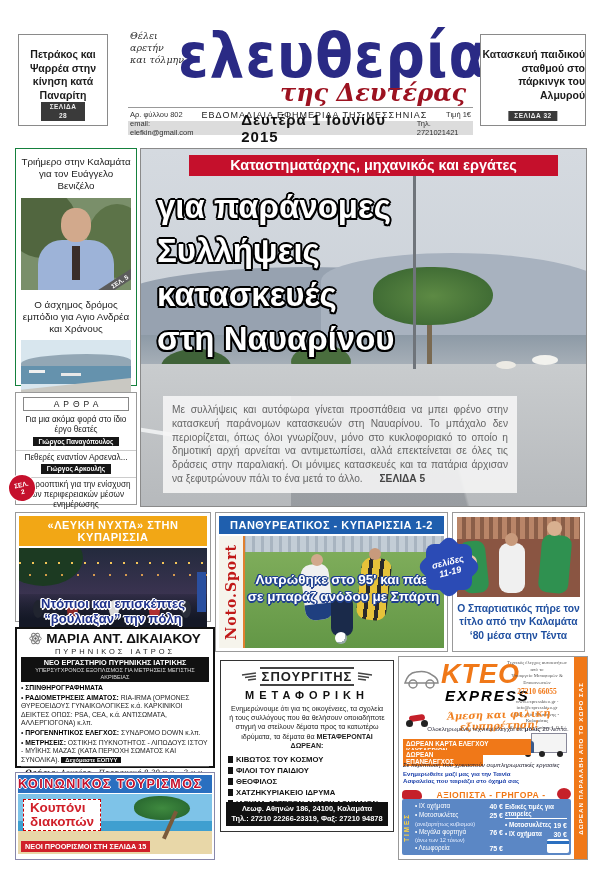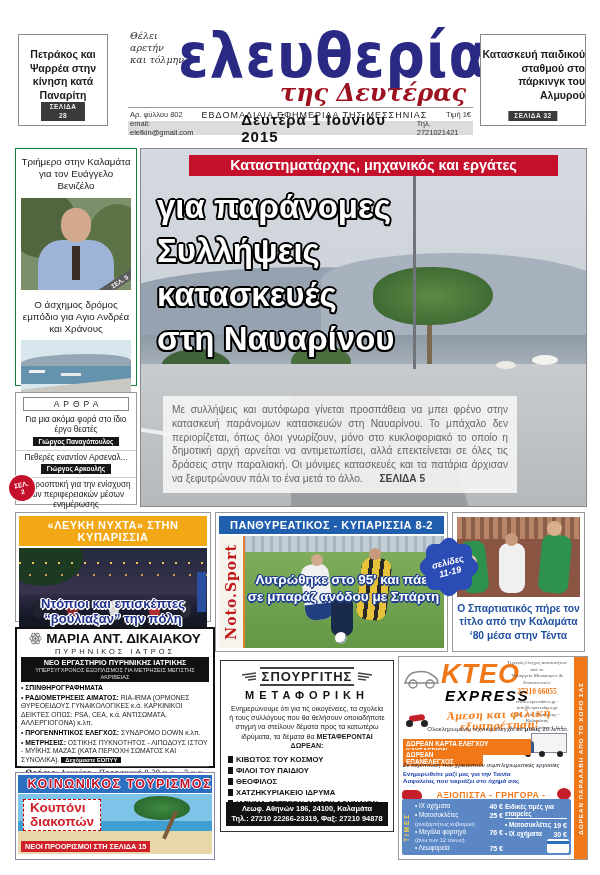--- a/index.html
+++ b/index.html
@@ -81,21 +81,21 @@
   .med-bar .l2{font-size:5.6px;color:#ddd;}
   .med-item{margin-top:1.5px;line-height:1.25;color:#222;}
   .med-item b{color:#000;}
   .eopyy{background:#111;color:#fff;font-size:5.8px;padding:0 4px;font-weight:bold;}
   .med-hours{border-top:1px solid #555;border-bottom:1px solid #555;margin-top:2px;padding:1px 0;
        text-align:center;font-family:"DejaVu Serif",serif;font-style:italic;font-size:7.3px;color:#111;}
   .med-foot{background:#111;color:#fff;text-align:center;margin-top:2px;padding:1px 0;line-height:1.3;}
   .med-foot .l1{font-size:7.6px;font-weight:bold;}
   .med-foot .l2{font-size:6.2px;color:#ccc;}
   .tour{position:absolute;left:15px;top:772px;width:200px;height:88px;border:1px solid #88a;box-sizing:border-box;background:#fff;padding:2px;}
-  .tour-banner{background:#2a6fc0;color:#c5102c;font-weight:800;font-size:12.5px;letter-spacing:1.5px;text-align:right;padding:2px 0;
+  .tour-banner{background:#2a6fc0;color:#c5102c;font-weight:800;font-size:12.5px;letter-spacing:1.5px;text-align:left;padding:2px 0;
        text-shadow:1px 0 0 #fff,-1px 0 0 #fff,0 1px 0 #fff,0 -1px 0 #fff;}
   .beach{position:relative;height:60px;margin-top:1px;background:linear-gradient(180deg,#7ec3e8 0 45%,#3f9fd0 45% 62%,#e8d7a8 62% 100%);overflow:hidden;}
   .coupon{position:absolute;left:5px;top:5px;background:#fff;border:1px dashed #c00;padding:1px 6px;
        color:#d0202a;font-weight:800;font-size:13.5px;line-height:1.05;}
   .tour-foot{position:absolute;left:3px;bottom:2px;background:#d0202a;color:#fff;font-weight:bold;font-size:7.3px;padding:1px 4px;}
   .trans{position:absolute;left:220px;top:660px;width:174px;height:172px;border:1px solid #333;background:#fff;
        box-sizing:border-box;padding:6px 7px;}
   .trans-brand{display:flex;align-items:center;justify-content:center;gap:3px;}
   .tb-name{font-weight:700;font-size:13px;letter-spacing:1px;color:#222;border-top:2px solid #444;border-bottom:2px solid #444;padding:0 2px;}
   .trans-sub{text-align:center;font-weight:800;font-size:11px;letter-spacing:5px;margin-top:3px;color:#111;}
@@ -262,21 +262,21 @@
       <div class="blob" style="left:162px;bottom:12px;width:10px;height:18px;background:#2a2e3a;"></div>
       <div class="rect" style="right:1px;top:24px;width:9px;height:40px;background:#2a4fa0;"></div>
       <div class="night-cap">
         <div>Ντόπιοι και επισκέπτες</div>
         <div>“βούλιαξαν” την πόλη</div>
       </div>
     </div>
   </div>
 
   <div class="sports">
-    <div class="banner-b">ΠΑΝΘΥΡΕΑΤΙΚΟΣ - ΚΥΠΑΡΙΣΣΙΑ 8-2</div>
+    <div class="banner-b">ΠΑΝΘΥΡΕΑΤΙΚΟΣ - ΚΥΠΑΡΙΣΣΙΑ 1-2</div>
     <div class="pitch">
       <div class="stands"></div>
       <div class="rect" style="left:84px;top:28px;width:28px;height:56px;background:#f0f0f0;border-radius:10px;transform:rotate(-7deg);">
         <div class="rect" style="left:0;right:0;bottom:0;height:16px;background:#1f3f7f;border-radius:0 0 10px 10px;"></div>
       </div>
       <div class="rect" style="left:140px;top:22px;width:30px;height:62px;background:repeating-linear-gradient(90deg,#e6c23a 0 7px,#2a2a2a 7px 11px);border-radius:10px;transform:rotate(7deg);"></div>
       <div class="blob" style="left:92px;top:18px;width:12px;height:12px;background:#d2a98c;"></div>
       <div class="blob" style="left:150px;top:12px;width:12px;height:12px;background:#c89a7c;"></div>
       <div class="rect" style="left:112px;top:60px;width:22px;height:40px;background:#1a2a4a;border-radius:8px;"></div>
       <div class="blob" style="left:116px;bottom:4px;width:12px;height:12px;background:radial-gradient(circle at 35% 35%,#fff 55%,#9aa 56%);"></div>

